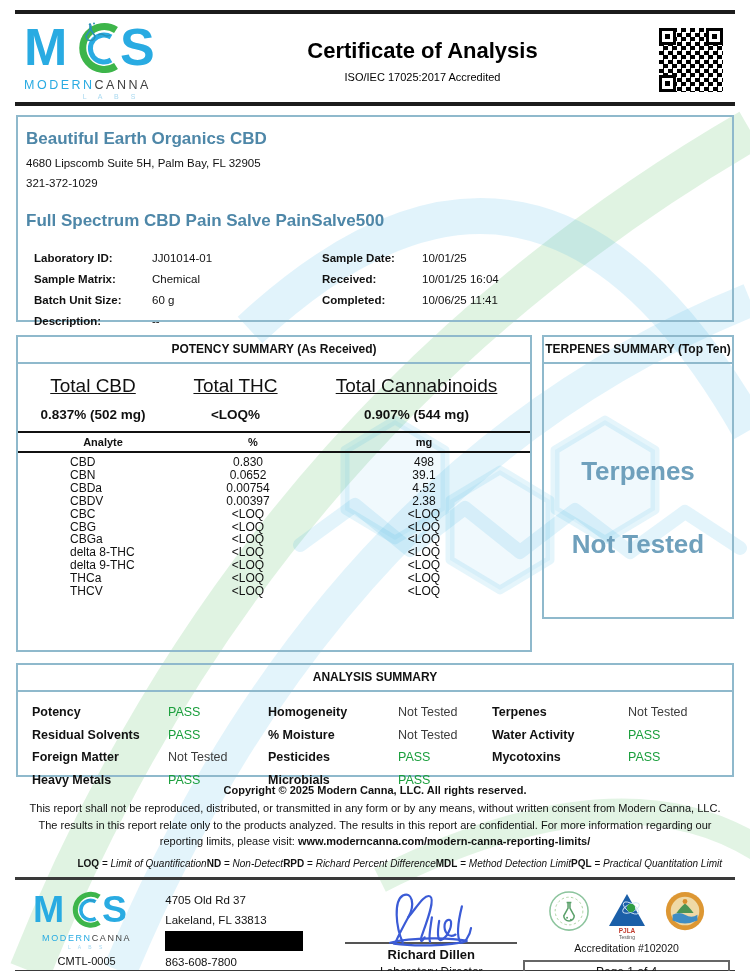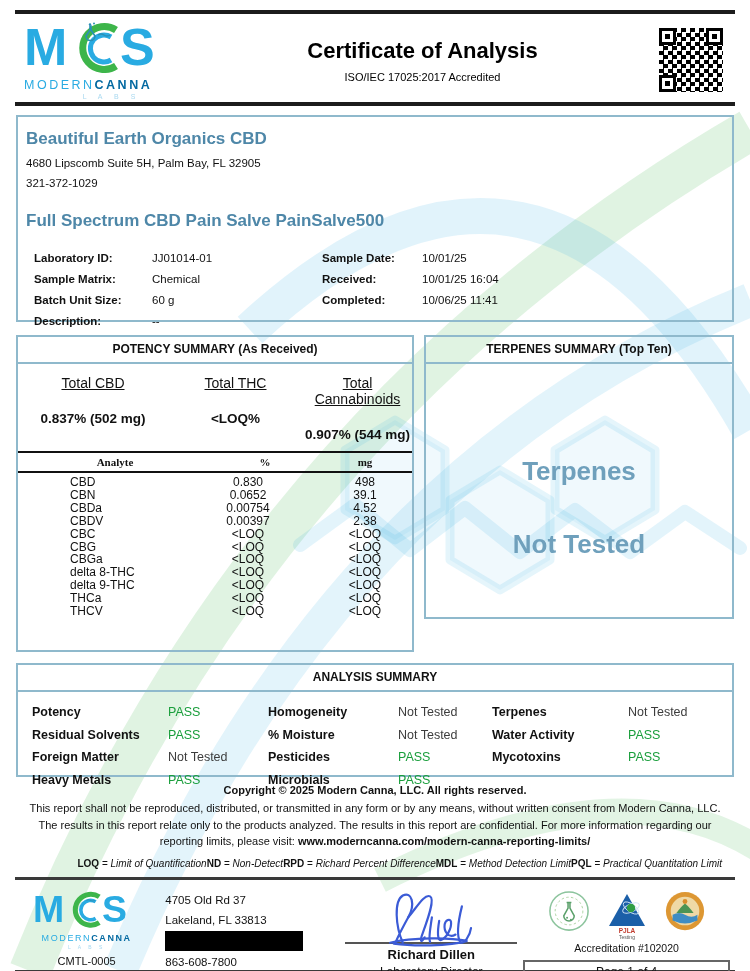--- a/index.html
+++ b/index.html
@@ -9,21 +9,21 @@
   .page { position:relative; z-index:1; }
 
   .bar { height:4px; background:#1c1c1c; margin:0 15px; }
   .bar-top { margin-top:10px; }
   .bar-thin { height:3px; background:#3a3a3a; }
 
   
   .header { display:flex; align-items:center; padding:10px 24px 6px 24px; height:88px; }
   .logo-block { width:175px; }
   .logo-sub { font-size:12.5px; letter-spacing:2.5px; color:#29ABE2; margin-top:1px; white-space:nowrap; }
-  .logo-sub .canna { color:#0369a1; font-weight:bold; }
+  .logo-sub .canna { color:#404040; font-weight:normal; }
   .logo-labs { font-size:7px; letter-spacing:5px; color:#a9d9f0; text-align:center; margin-top:1px; }
   .title-block { flex:1; text-align:center; padding-right:10px; }
   .coa-title { font-size:22px; font-weight:bold; color:#000; }
   .coa-sub { font-size:11px; color:#000; margin-top:7px; }
   .qr { width:70px; height:70px; border:3px solid #fff; position:relative;
         background-image:repeating-conic-gradient(#000 0 25%, #fff 0 50%);
         background-size:9px 9px; }
   .finder { position:absolute; width:17px; height:17px; background:#fff; border:3px solid #000; }
   .finder::after { content:""; position:absolute; inset:3px; background:#000; }
   .f-tl { top:0; left:0; } .f-tr { top:0; right:0; } .f-bl { bottom:0; left:0; }
@@ -39,26 +39,26 @@
   .dt .lbl { font-weight:bold; width:118px; }
   .dt-left .val { width:145px; }
   .dt-right { margin-left:25px; }
   .dt-right .lbl { width:100px; }
 
   
   .section-row { display:flex; margin:13px 16px 0; gap:10px; }
   .pbox { border:2px solid #8fb9cc; }
   .box-title { text-align:center; font-size:12px; font-weight:bold; padding:5px 0 6px;
                border-bottom:2px solid #8fb9cc; }
-  .potency-box { width:398px; height:317px; }
+  .potency-box { width:516px; height:317px; }
   .totals { display:grid; grid-template-columns:150px 135px 1fr; text-align:center; padding:11px 0 9px; }
-  .tot-label { font-size:14px; text-decoration:underline; }
-  .tot-value { font-size:13.5px; font-weight:bold; margin-top:20px; }
+  .tot-label { font-size:19px; text-decoration:underline; }
+  .tot-value { font-size:13.5px; font-weight:bold; margin-top:10px; }
   .analyte-head { display:grid; grid-template-columns:160px 140px 1fr; border-top:2px solid #111;
-                  border-bottom:2px solid #111; font-size:11px; font-weight:bold; padding:3px 17px; text-align:center;font-family:Liberation Serif, serif; }
+                  border-bottom:2px solid #111; font-size:11px; font-weight:bold; padding:3px 5px; text-align:center; }
   .a-row { display:grid; grid-template-columns:160px 140px 1fr; font-size:12px; line-height:12.9px; text-align:center; }
   .a-rows { padding-top:3px; }
   .a-name { text-align:left; padding-left:52px; }
   .terpenes-box { flex:1; height:284px; }
   .terp-msg { text-align:center; font-size:26px; font-weight:bold; color:#6fa0bc; }
   .terp-1 { margin-top:92px; }
   .terp-2 { margin-top:42px; }
 
   
   .analysis-box { margin:11px 16px 0; border:2px solid #8fb9cc; height:114px; }

